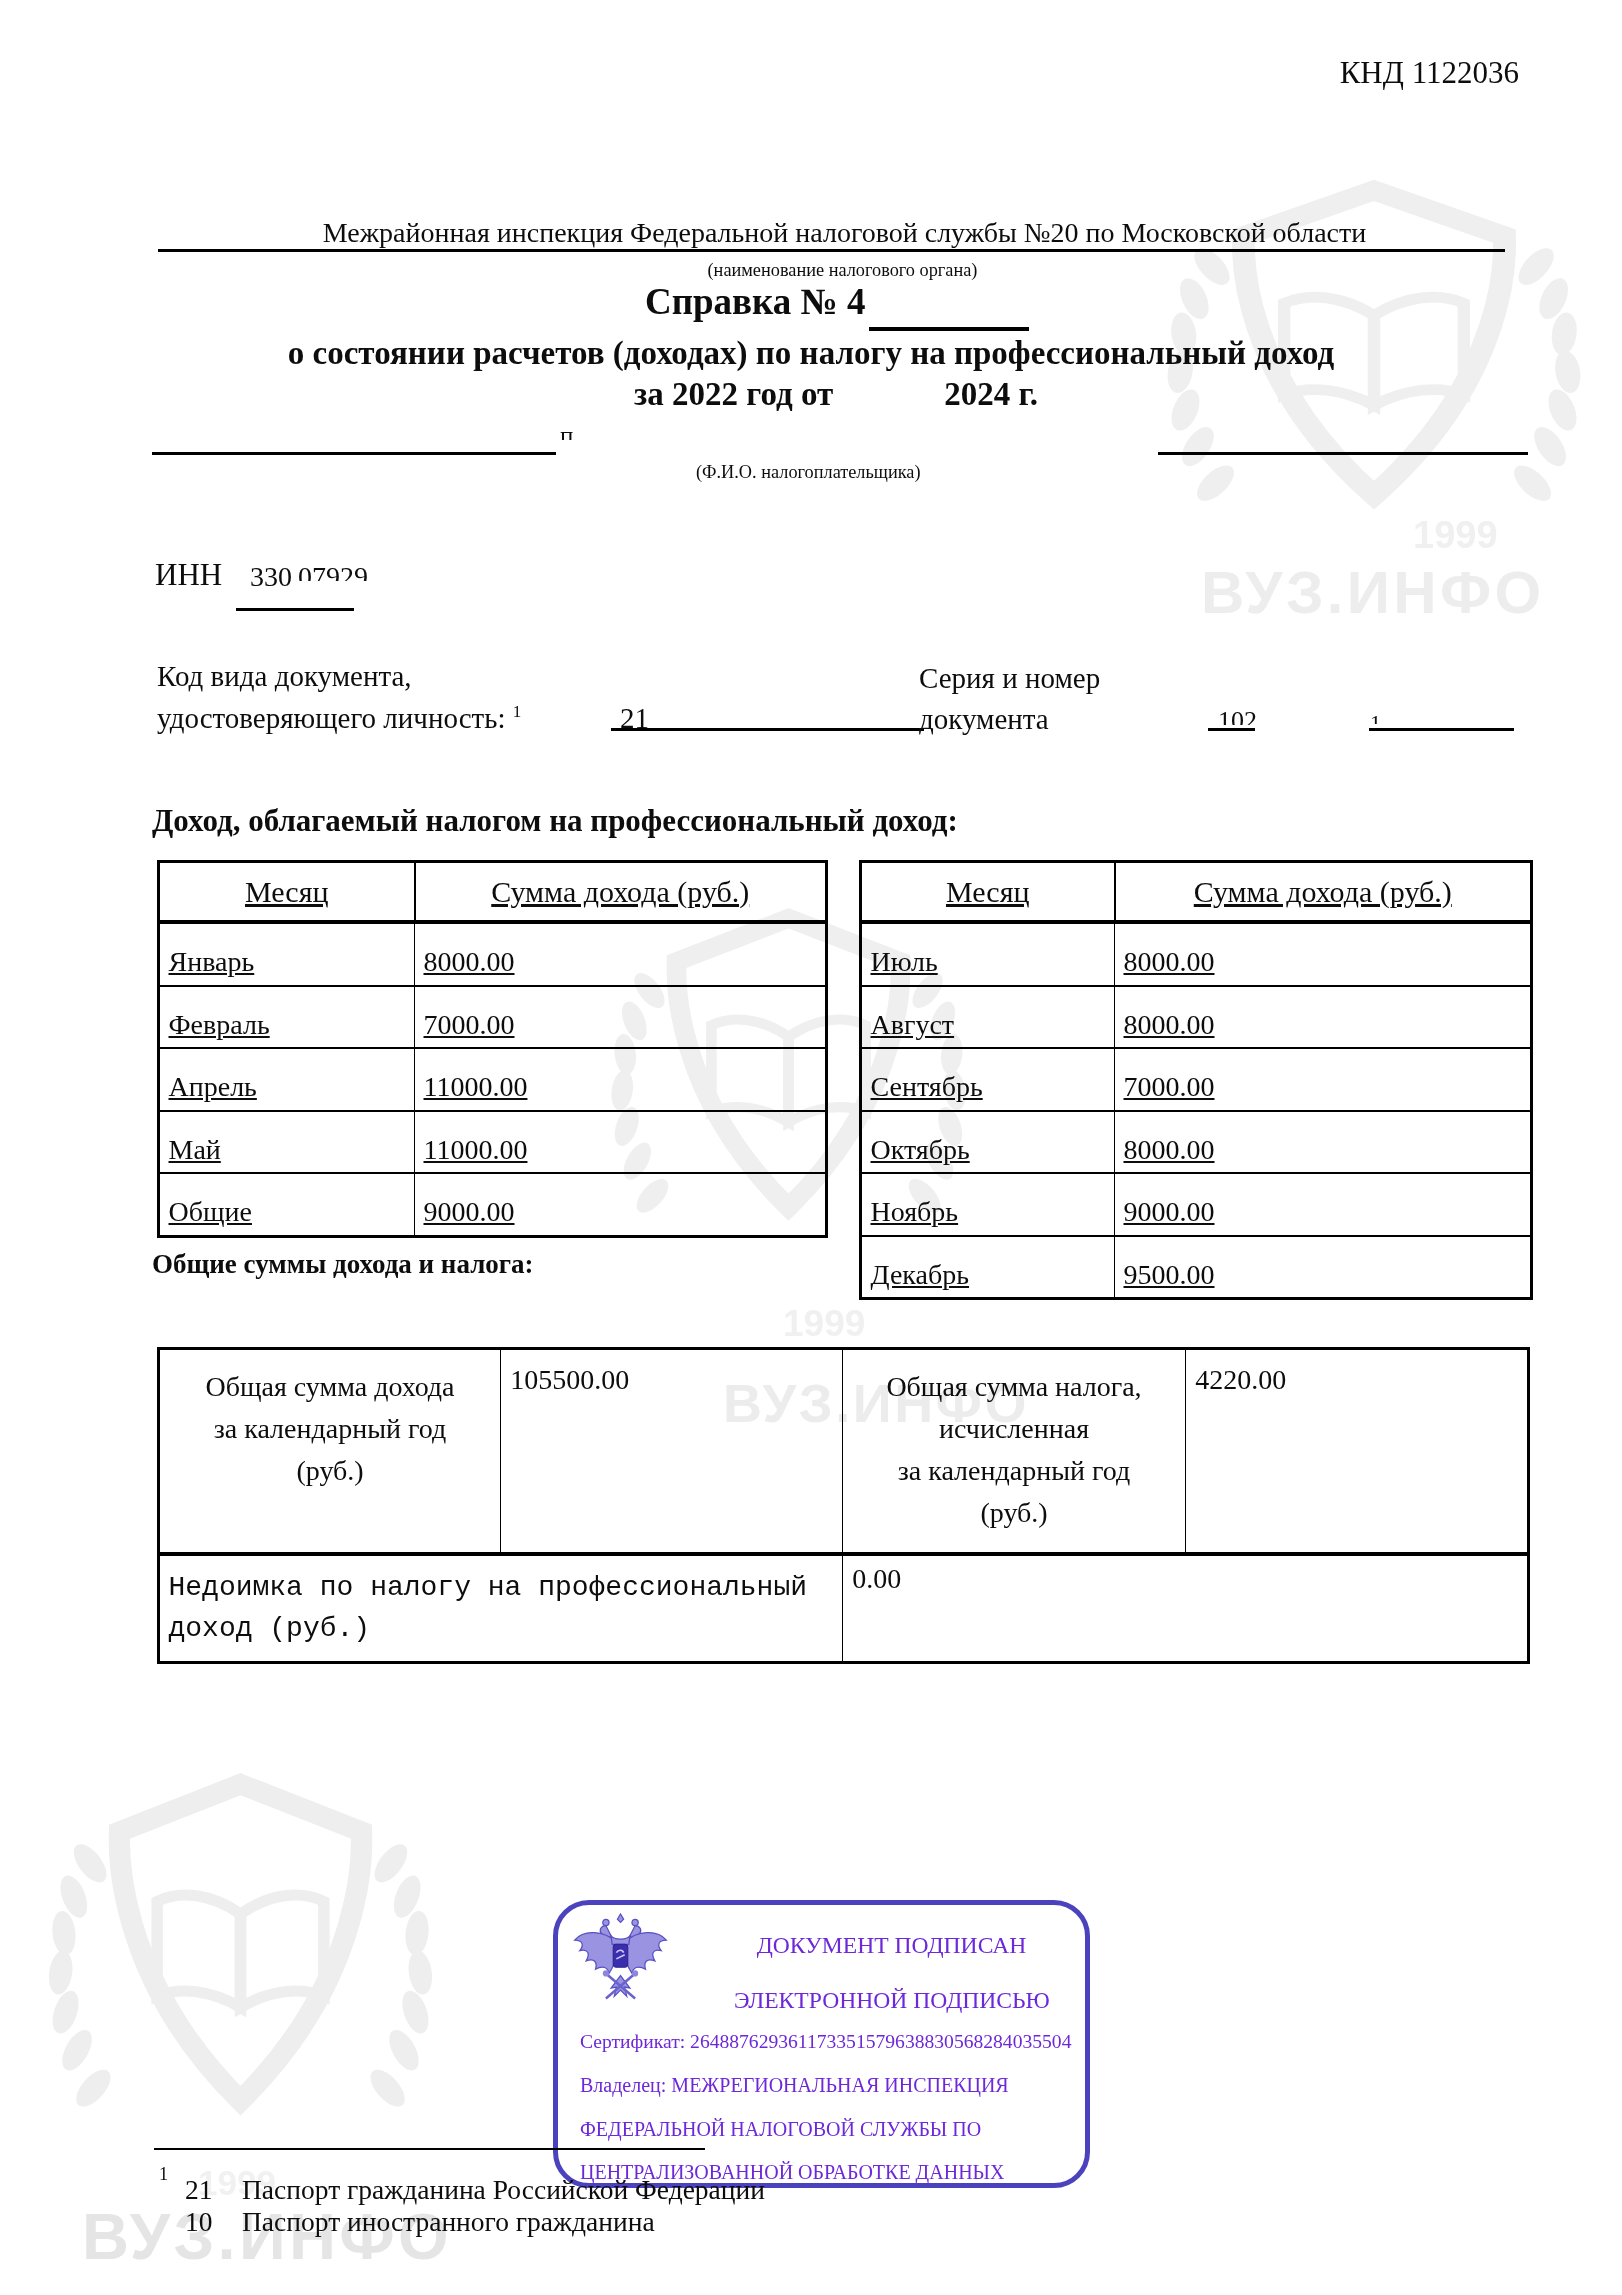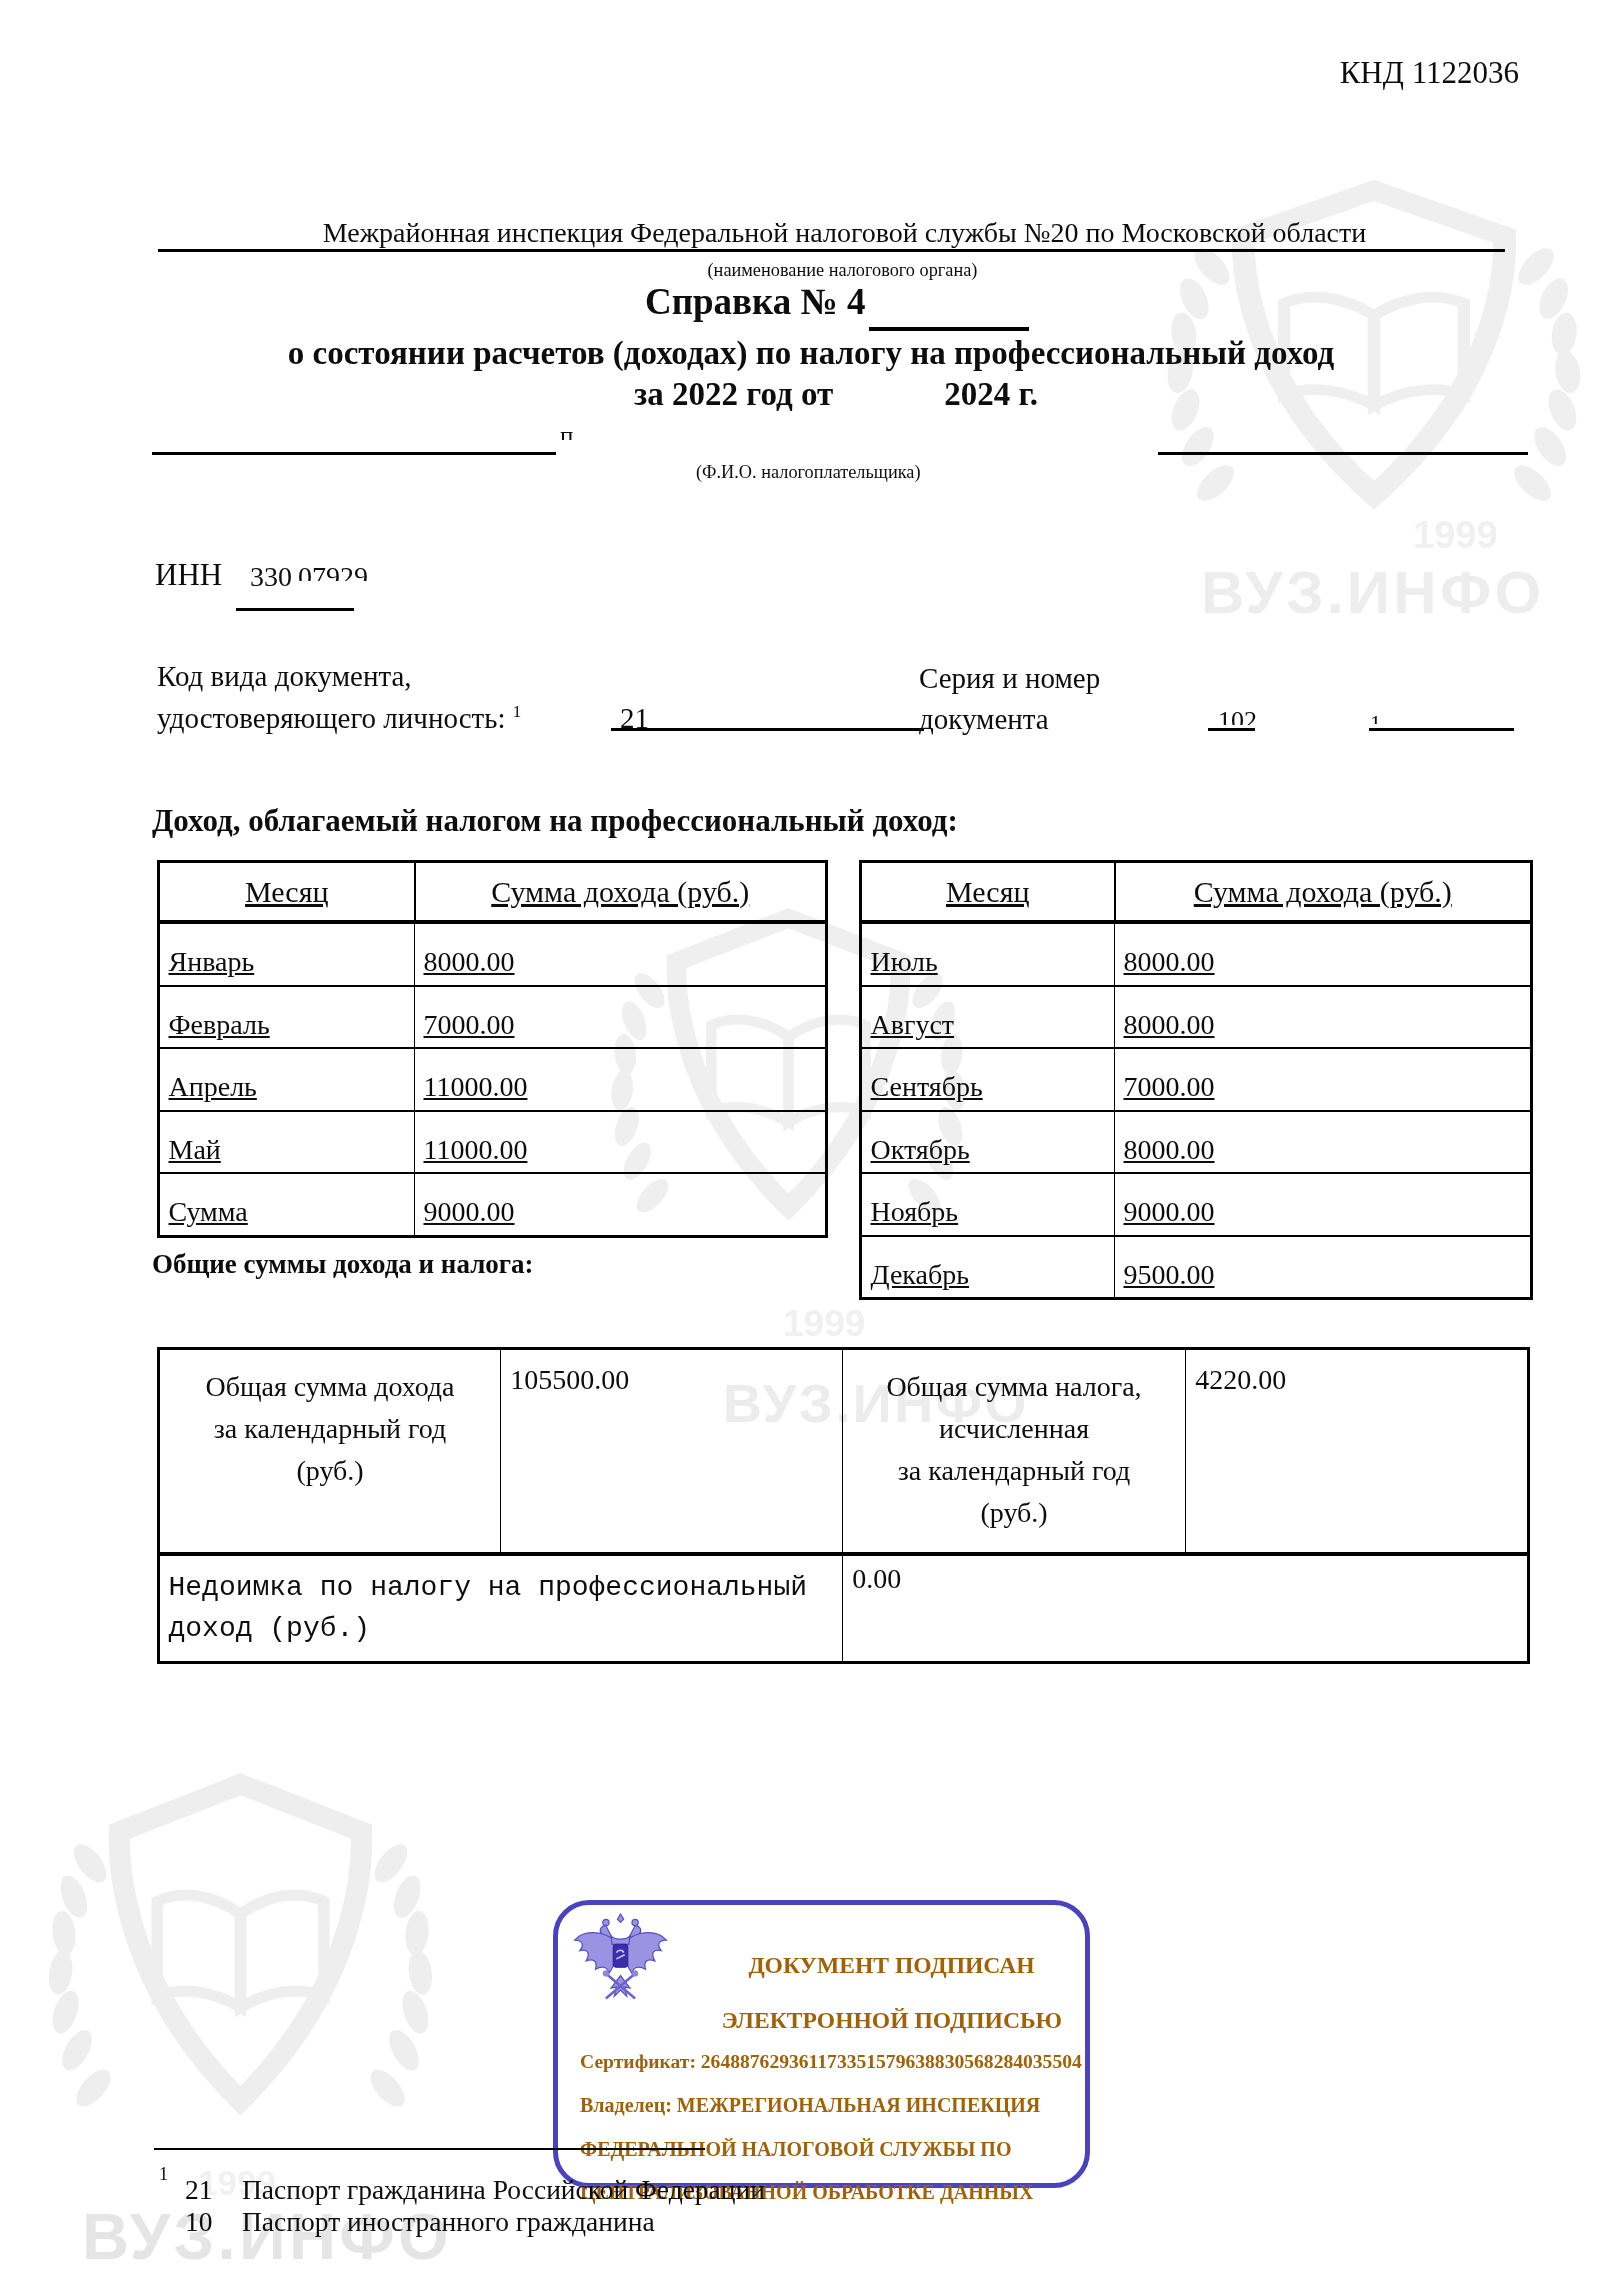--- a/index.html
+++ b/index.html
@@ -30,21 +30,21 @@
   table.tot td{border:1.3px solid #000;font-size:28px;}
   table.tot tr.r1 td{border-bottom:4.6px solid #000;height:185px;vertical-align:top;}
   table.tot tr.r2 td{height:96px;}
   td.tlbl{text-align:center;white-space:pre-line;padding-top:15.7px;line-height:42px;}
   td.tval{padding:15.7px 0 0 9.2px;line-height:1;}
   td.tarr{text-align:left;white-space:pre-line;vertical-align:middle;padding-left:8.5px;line-height:41px;font-family:Liberation Mono, monospace;}
   td.tarrv{vertical-align:top;padding:9.2px 0 0 9.2px;line-height:1;}
   
   .stamp{position:absolute;left:553px;top:1900px;width:537px;height:288px;
     border:5.2px solid #4a43bd;border-radius:36px;box-sizing:border-box;background:transparent;}
-  .stamp .st{position:absolute;color:#a16207;font-weight:bold;line-height:1;margin-top:20px;}
+  .stamp .st{position:absolute;color:#6d28d9;font-weight:normal;line-height:1;}
   sup.fn{font-size:17px;vertical-align:super;line-height:0;}
 </style>
 </head>
 <body>
 
 <div id="page">
 
   <svg width="0" height="0" style="position:absolute" xmlns:xlink="http://www.w3.org/1999/xlink">
     <defs>
       <g id="wm-shield">
@@ -154,21 +154,21 @@
           </tr>
         <tr>
             <td>Апрель</td>
             <td>11000.00</td>
           </tr>
         <tr>
             <td>Май</td>
             <td>11000.00</td>
           </tr>
         <tr>
-            <td>Сумма</td>
+            <td>Общие</td>
             <td>9000.00</td>
           </tr>
       </tbody>
     </table>
 
     <table class="inc" style="left:859px;top:860px;width:671px">
       <colgroup>
           <col style="width:254px">
           <col style="width:417px">
         </colgroup>

